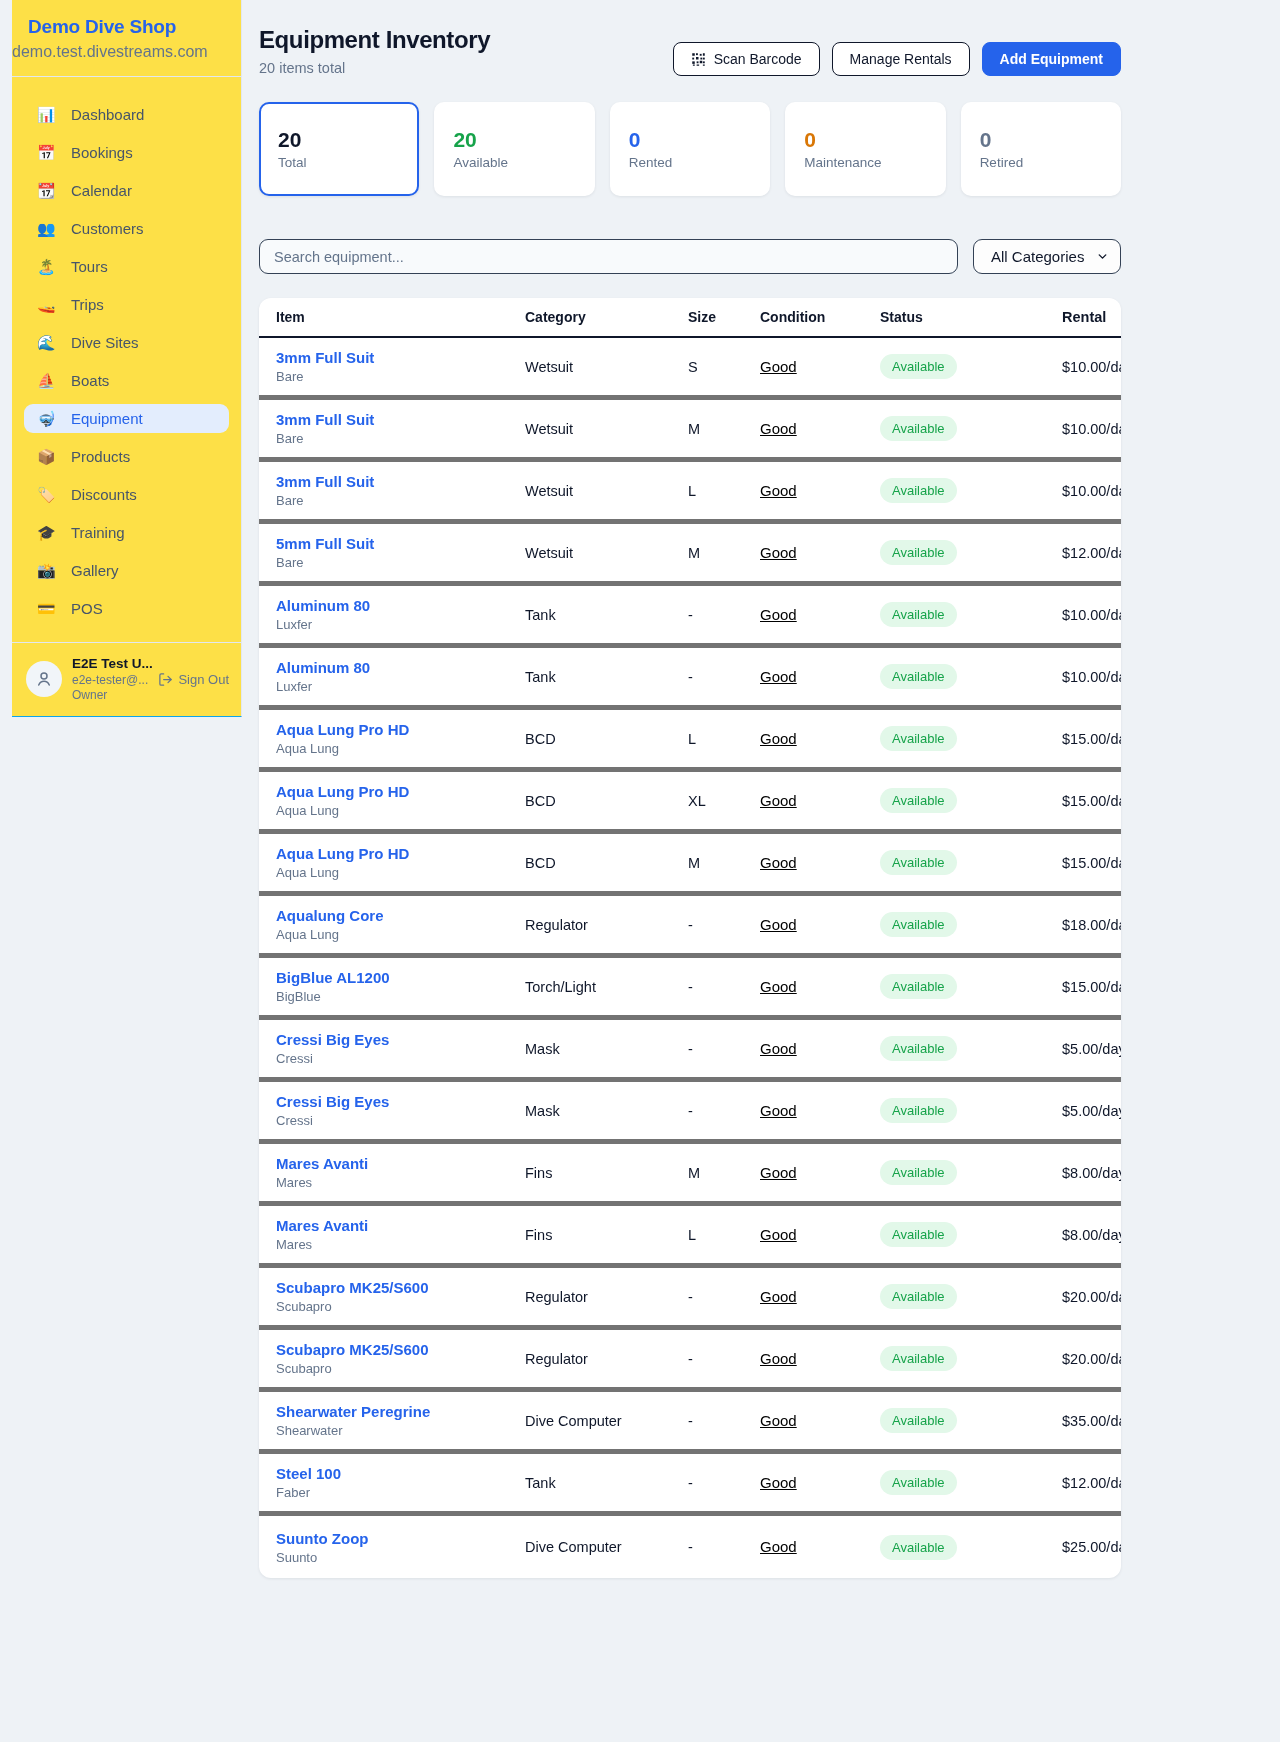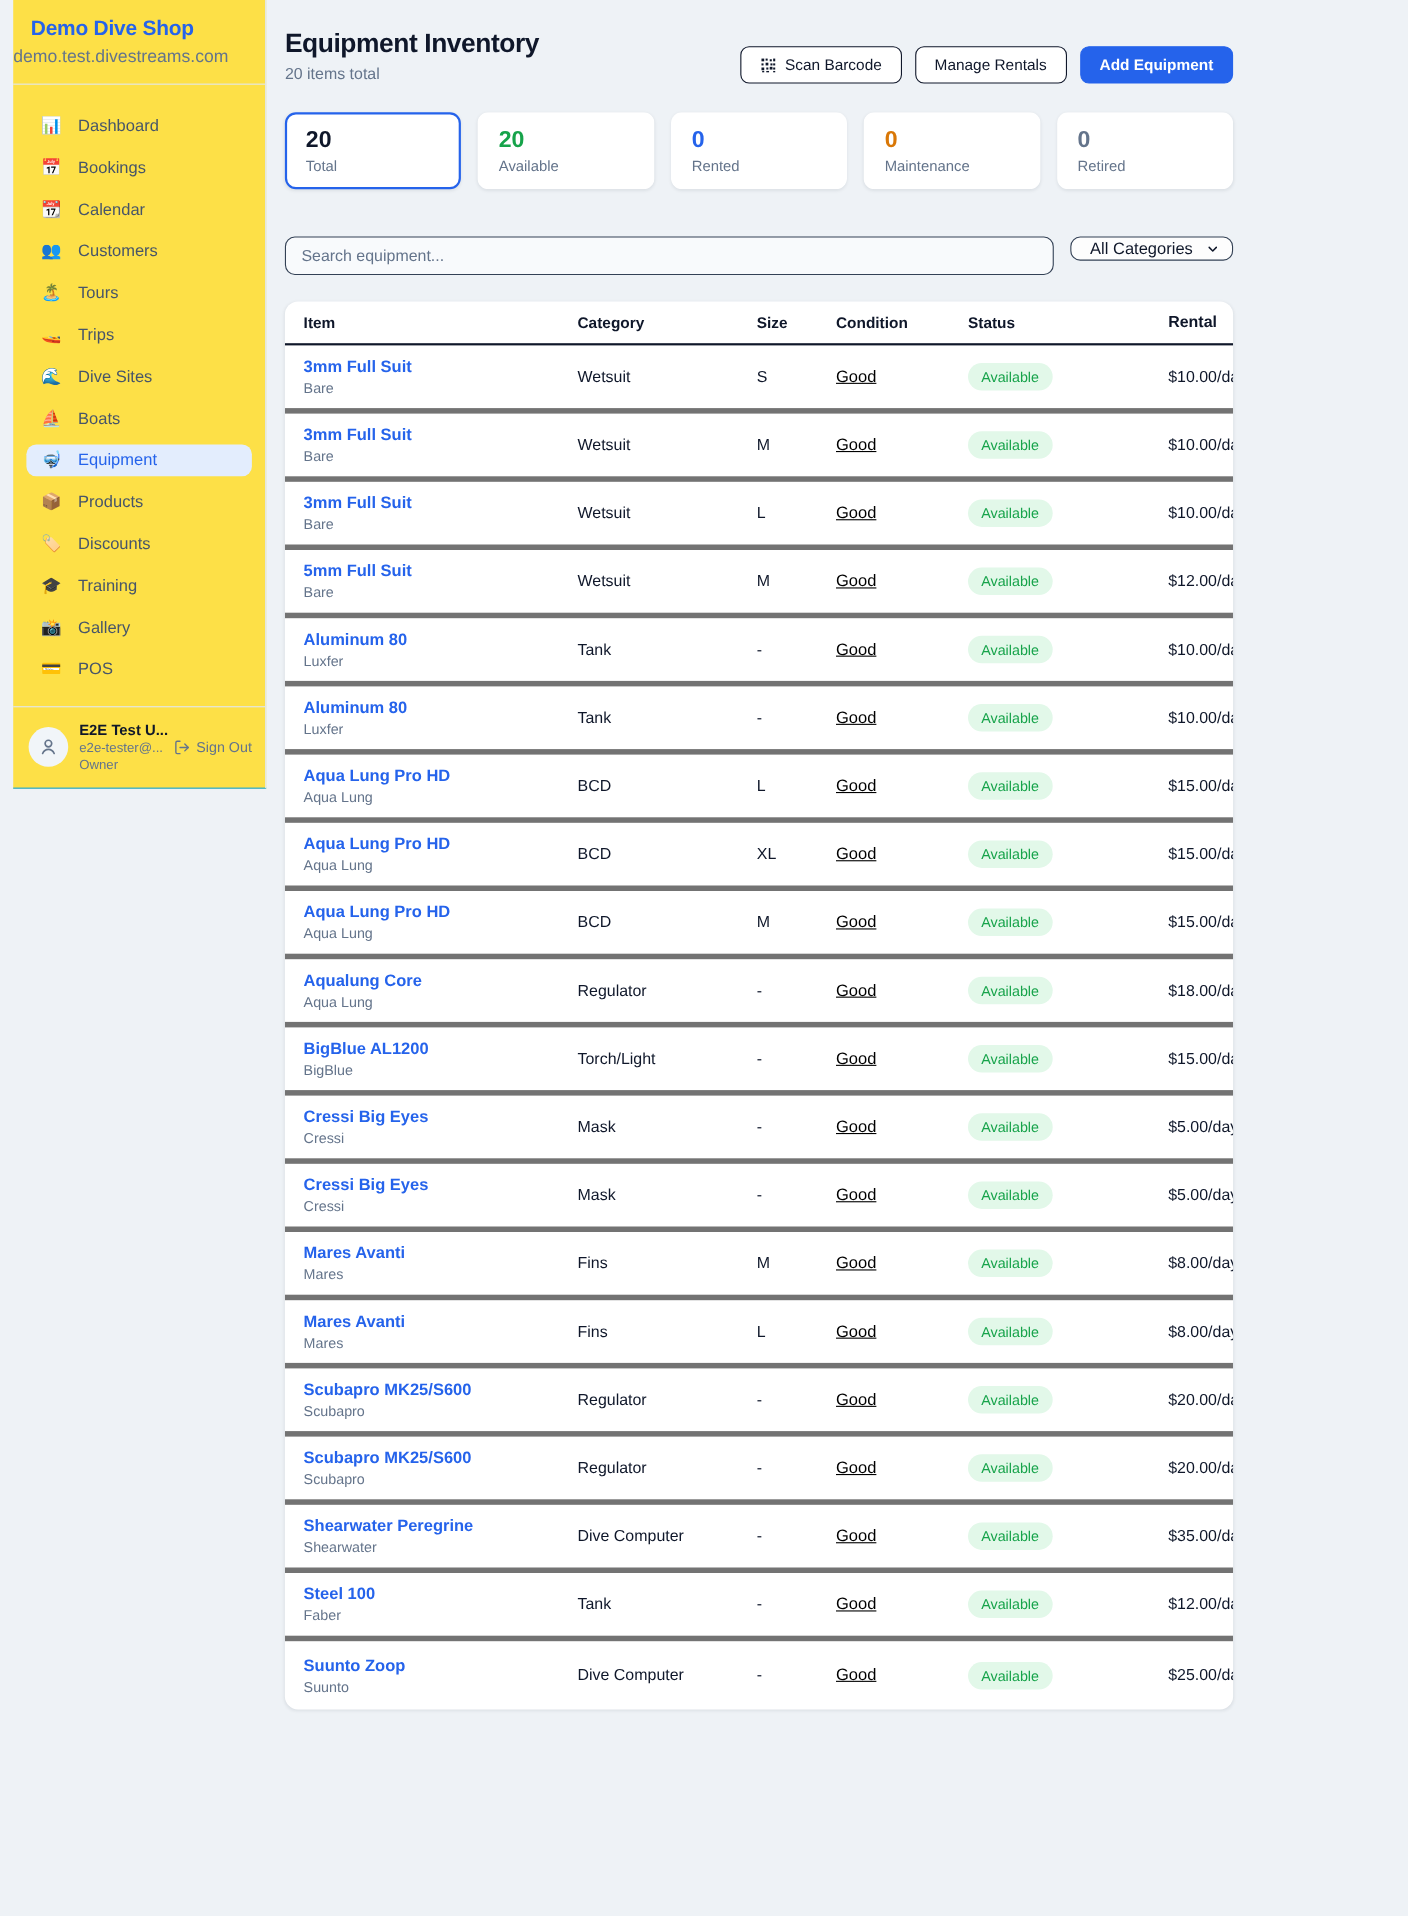--- a/index.html
+++ b/index.html
@@ -65,36 +65,36 @@
     font-family:"Liberation Sans", sans-serif;
   }
   .btn-primary { background:#2563eb; border-color:#2563eb; color:#fff; font-weight:600; }
 
   
   .stats { display:flex; gap:15px; margin-top:26px; }
   .stat {
     flex:1; background:#fff; border-radius:10px;
     border:2px solid transparent;
     box-shadow:0 1px 3px rgba(15,23,42,.08);
-    padding:12px 17px; cursor:pointer;
+    padding:24px 17px; cursor:pointer;
   }
   .stat.active { border-color:#2563eb; }
   .stat-value { font-size:21px; font-weight:700; }
   .stat-label { font-size:13.5px; color:#64748b; margin-top:3px; }
 
   
   .filters { display:flex; gap:15px; margin-top:43px; }
   .search-input {
     flex:1; height:35px; border:1px solid #334155; border-radius:9px;
     background:#f8fafc; padding:0 14px; font-size:14.5px; color:#0f172a;
     font-family:"Liberation Sans", sans-serif; outline:none;
   }
   .search-input::placeholder { color:#64748b; }
   .select {
-    width:148px; height:22px; border:1px solid #334155; border-radius:9px;
+    width:148px; height:35px; border:1px solid #334155; border-radius:9px;
     background:#fdfdfd; display:flex; align-items:center; justify-content:space-between;
     padding:0 11px 0 17px; font-size:15px; color:#0f172a; cursor:pointer;
   }
 
   
   .table-card {
     margin-top:24px; background:#fff; border-radius:12px;
     box-shadow:0 1px 3px rgba(15,23,42,.08); overflow:hidden;
   }
   .tgrid {

